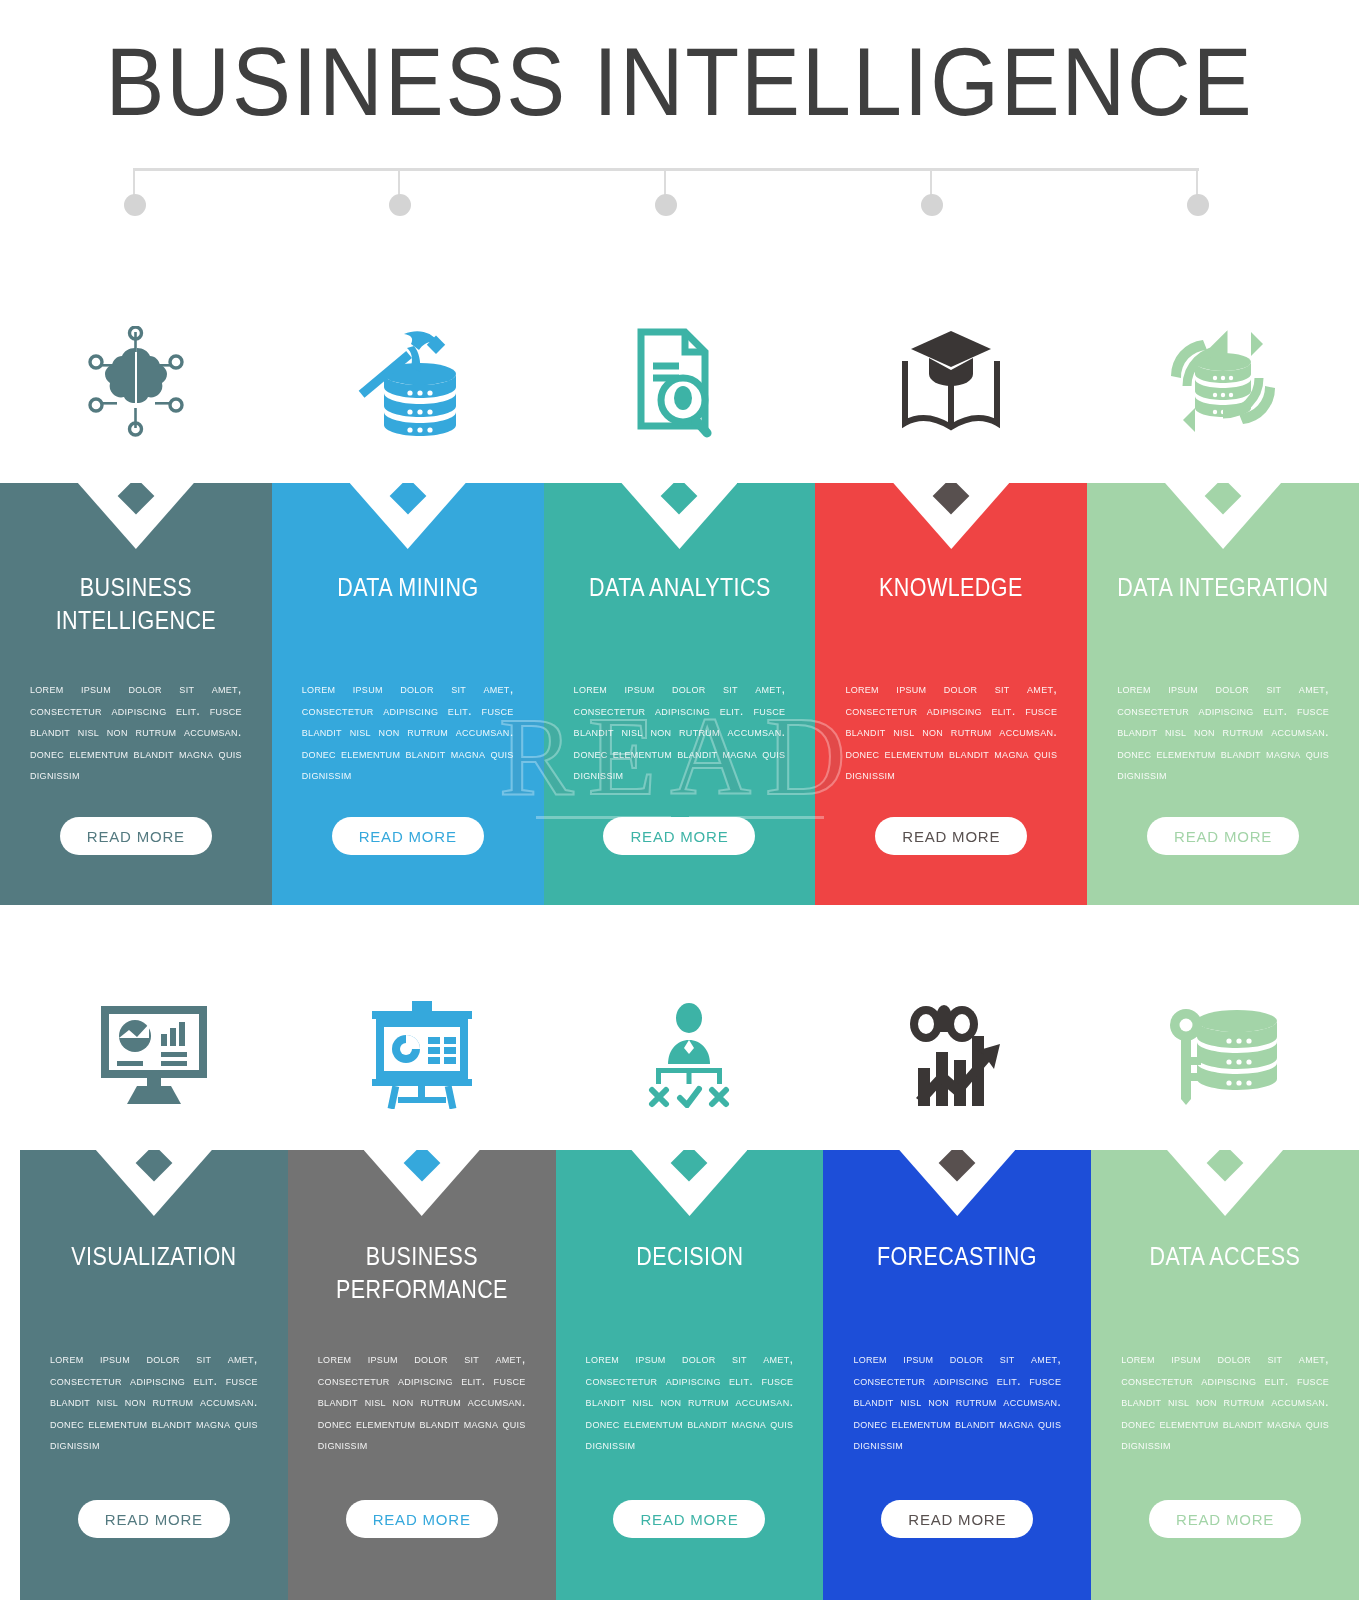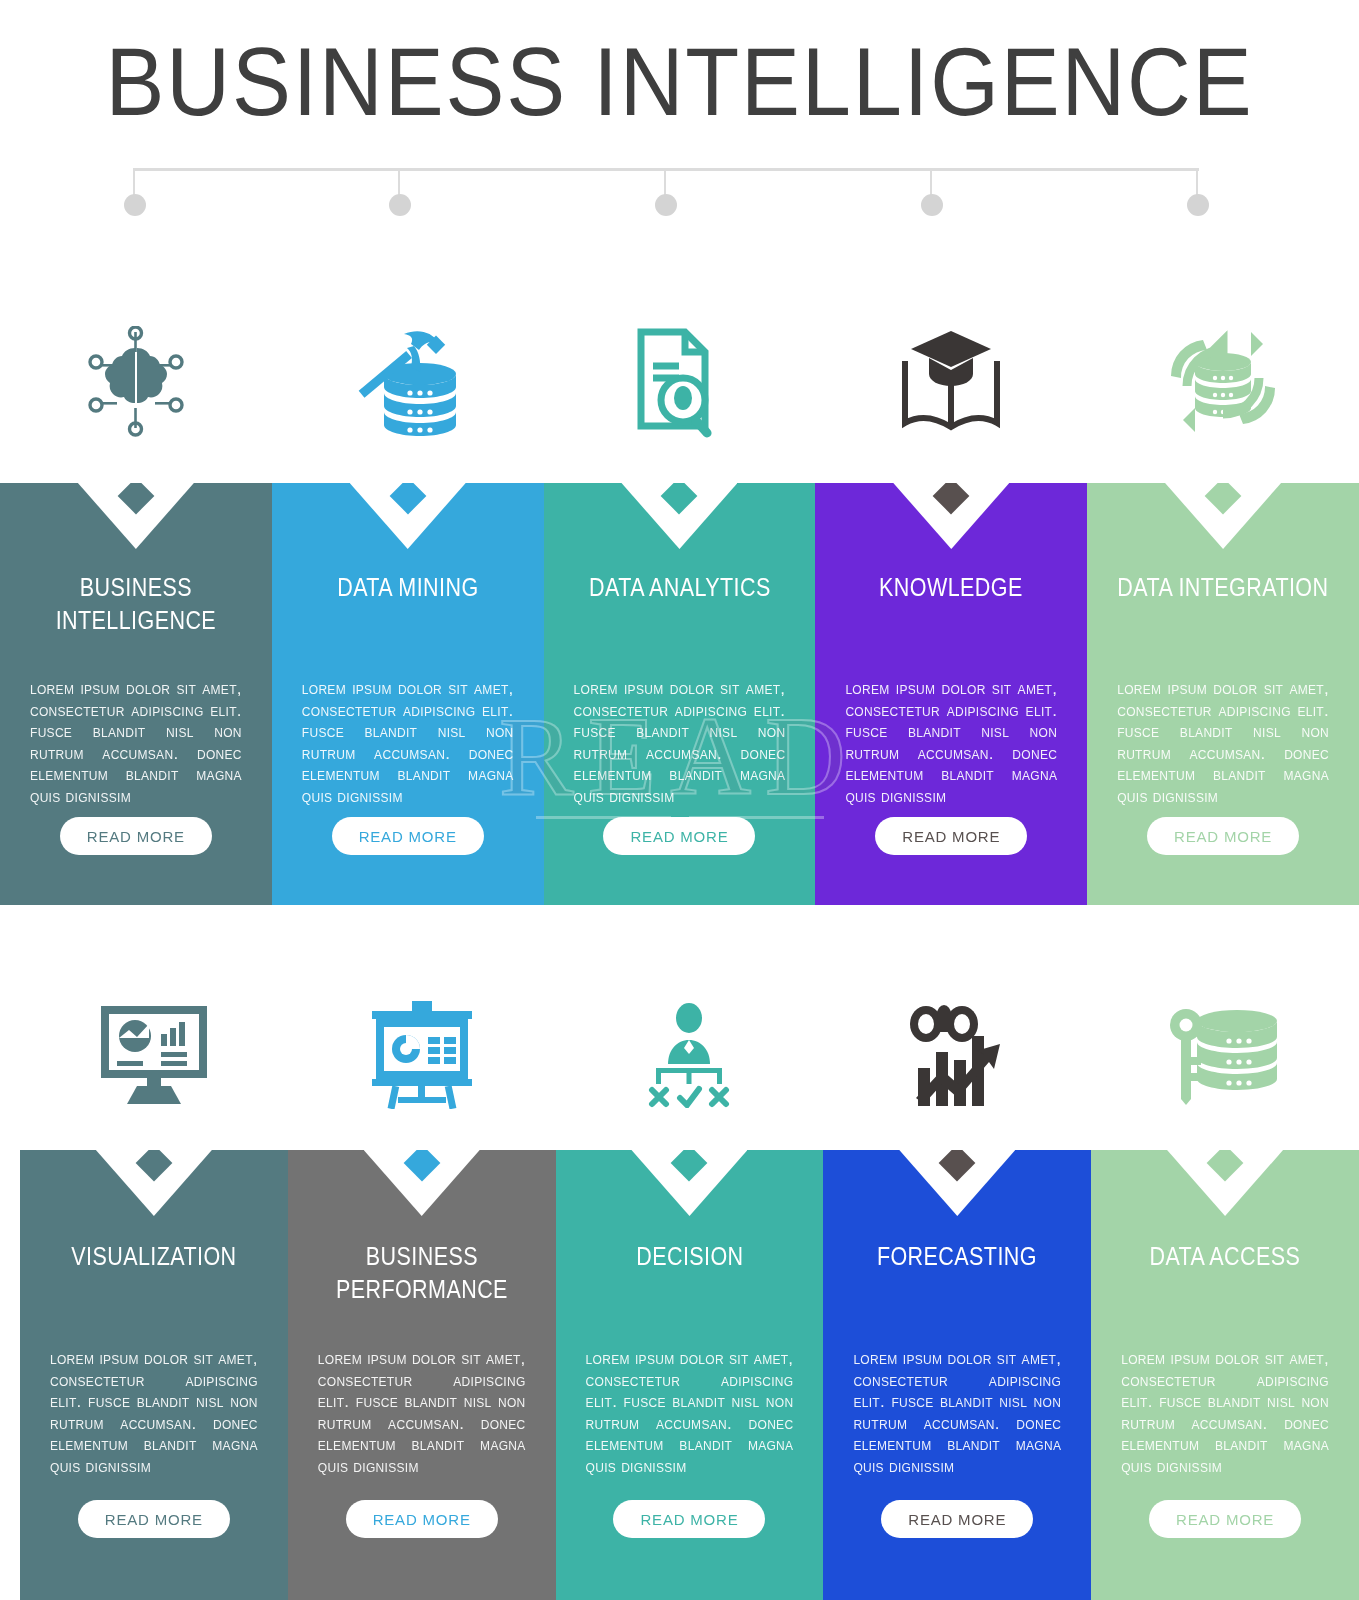--- a/index.html
+++ b/index.html
@@ -153,21 +153,21 @@
   }
   #row2 .panel-title { top: 90px; }
 
   .panel-body {
     position: absolute;
     top: 195px;
     left: 30px;
     right: 30px;
     color: rgba(255,255,255,0.92);
     font-family: "Liberation Sans", sans-serif;
-    font-size: 17px;
+    font-size: 13px;
     line-height: 21.5px;
     text-align: justify;
     text-transform: lowercase;
     font-variant: small-caps;
     letter-spacing: 0.3px;
     z-index: 4;
   }
   #row2 .panel-body { top: 198px; }
 
   .read-more {
@@ -349,21 +349,21 @@
       <div class="icon-zone">
         <svg width="112" height="106" viewBox="0 0 112 106">
           <g fill="none" stroke="#3a3635" stroke-width="6">
             <path d="M10 32v62c14-8 30-6 46 4 16-10 32-12 46-4V32"></path>
             <path d="M56 98V52"></path>
           </g>
           <path d="M56 2L16 20l40 18 40-18z" fill="#3a3635"></path>
           <path d="M34 29v16c0 7 10 12 22 12s22-5 22-12V29L56 41z" fill="#3a3635"></path>
         </svg>
       </div>
-      <div class="panel" style="background:#6d28d9;">
+      <div class="panel" style="background:#ef4444;">
         <div class="notch"></div>
         <div class="diamond" style="background:#58504F;"></div>
         <div class="panel-title">KNOWLEDGE</div>
         <div class="panel-body">Lorem ipsum dolor sit amet, consectetur adipiscing elit. Fusce blandit nisl non rutrum accumsan. Donec elementum blandit magna quis dignissim</div>
         <div class="read-more" style="color:#58504F;">
           <span>READ MORE</span>
         </div>
       </div>
     </div>
 

